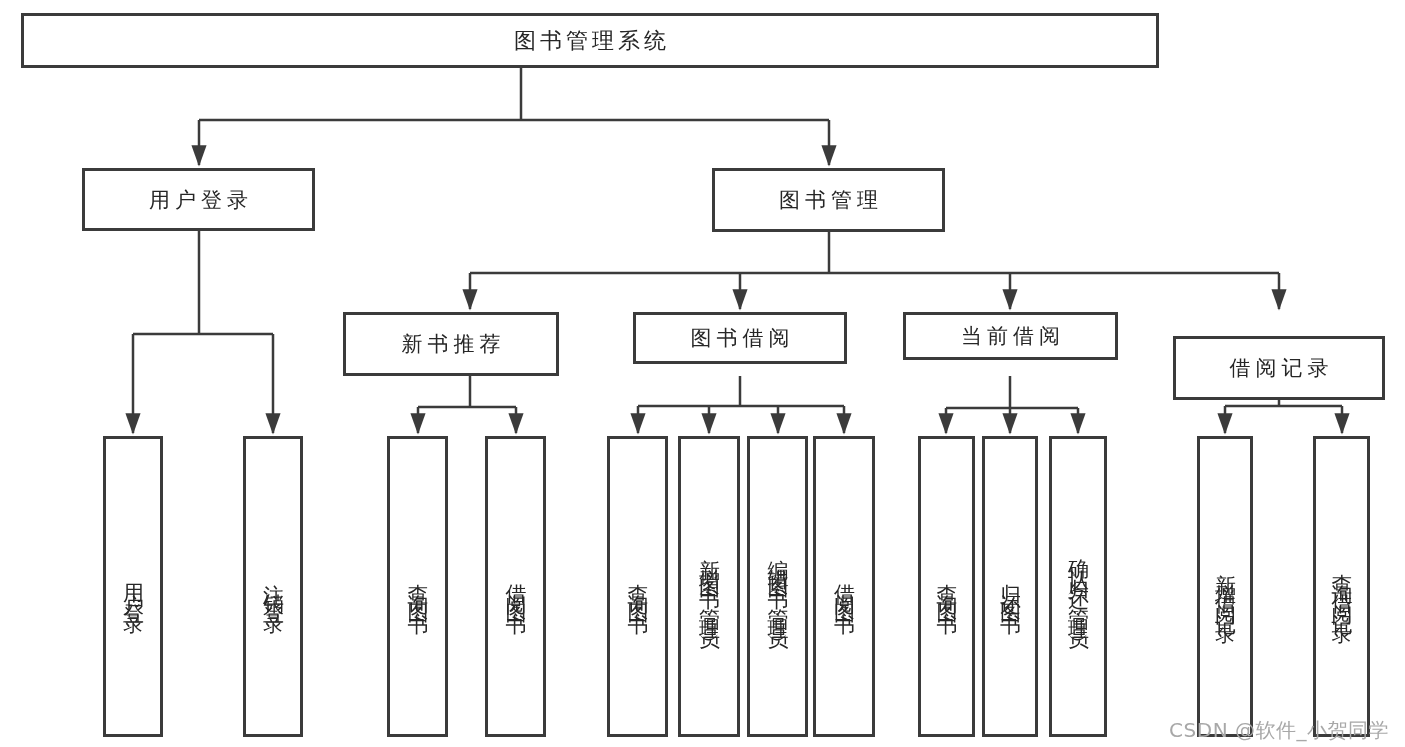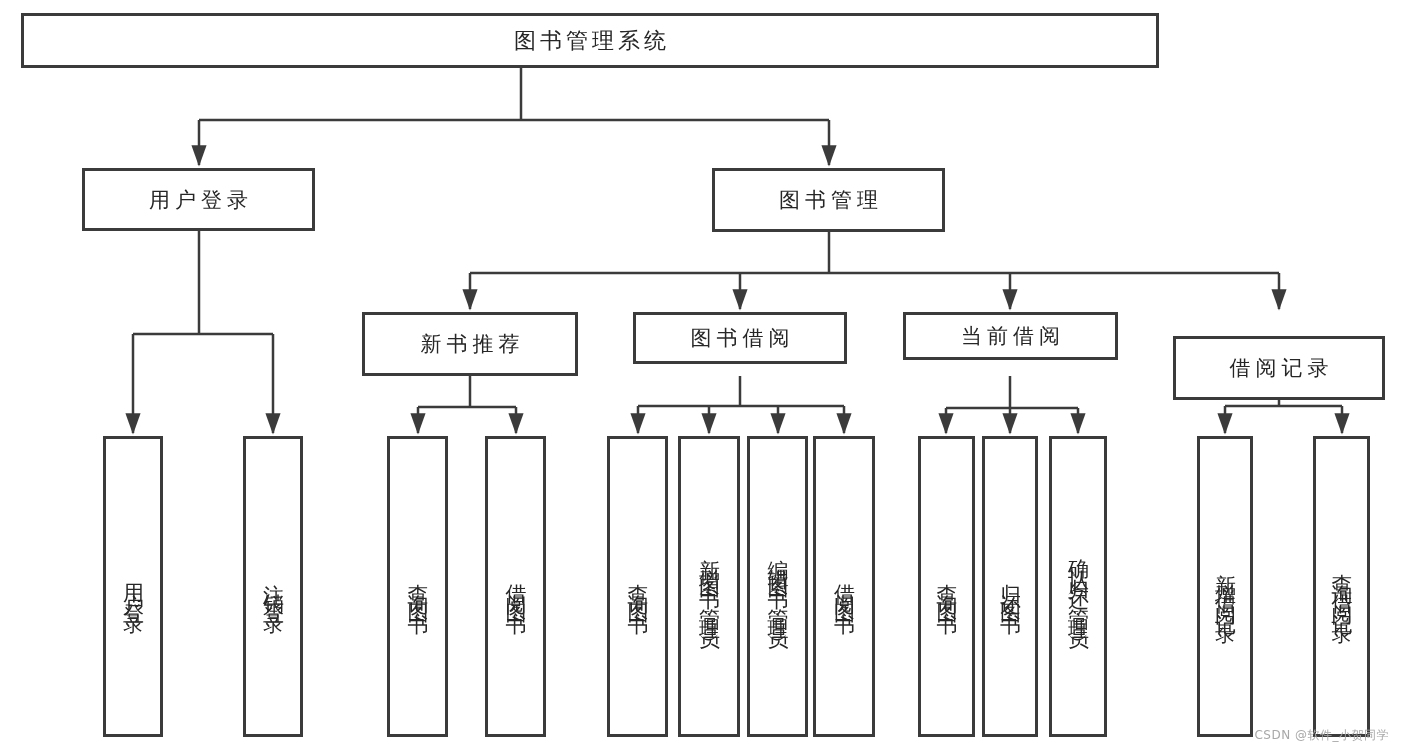--- a/index.html
+++ b/index.html
@@ -55,21 +55,21 @@
     text-orientation:mixed;
     font-size:21px;
     letter-spacing:10px;
     color:var(--text);
     line-height:1;
   }
   .watermark{
     position:absolute;
     right:16px;
     bottom:3px;
-    font-size:12px;
+    font-size:20px;
     letter-spacing:0.5px;
     color:var(--wm);
     z-index:5;
     white-space:nowrap;
   }
 </style>
 </head>
 <body>
 
 <div class="canvas">
@@ -120,21 +120,21 @@
     <line x1="1225" y1="406" x2="1342" y2="406"></line>
     <line x1="1225" y1="406" x2="1225" y2="433" marker-end="url(#arr)"></line>
     <line x1="1342" y1="406" x2="1342" y2="433" marker-end="url(#arr)"></line>
   </svg>
 
   <div class="hbox root" style="left:21px;top:13px;width:1138px;height:55px;">图书管理系统</div>
 
   <div class="hbox" style="left:82px;top:168px;width:233px;height:63px;">用户登录</div>
   <div class="hbox" style="left:712px;top:168px;width:233px;height:64px;">图书管理</div>
 
-  <div class="hbox" style="left:362px;top:312px;width:216px;height:64px;">新书推荐</div>
+  <div class="hbox" style="left:343px;top:312px;width:216px;height:64px;">新书推荐</div>
   <div class="hbox" style="left:633px;top:312px;width:214px;height:52px;">图书借阅</div>
   <div class="hbox" style="left:903px;top:312px;width:215px;height:48px;">当前借阅</div>
   <div class="hbox" style="left:1173px;top:312px;width:212px;height:64px;margin-top:24px;">借阅记录</div>
 
   <div class="vbox" style="left:103px;width:60px;">用户登录</div>
   <div class="vbox" style="left:243px;width:60px;">注销登录</div>
 
   <div class="vbox" style="left:387px;width:61px;">查询图书</div>
   <div class="vbox" style="left:485px;width:61px;">借阅图书</div>
 

